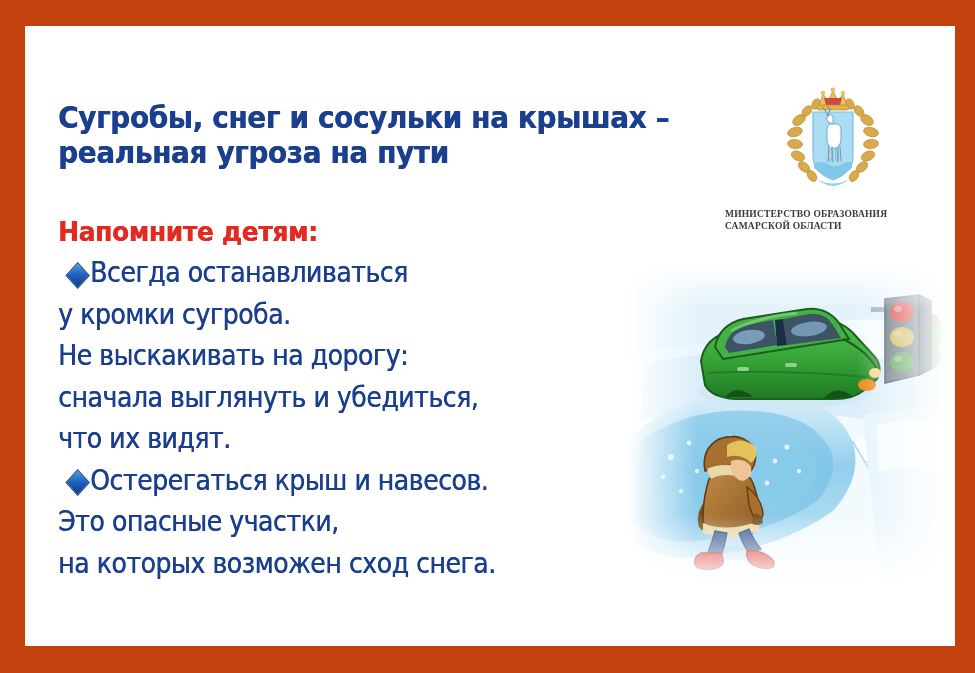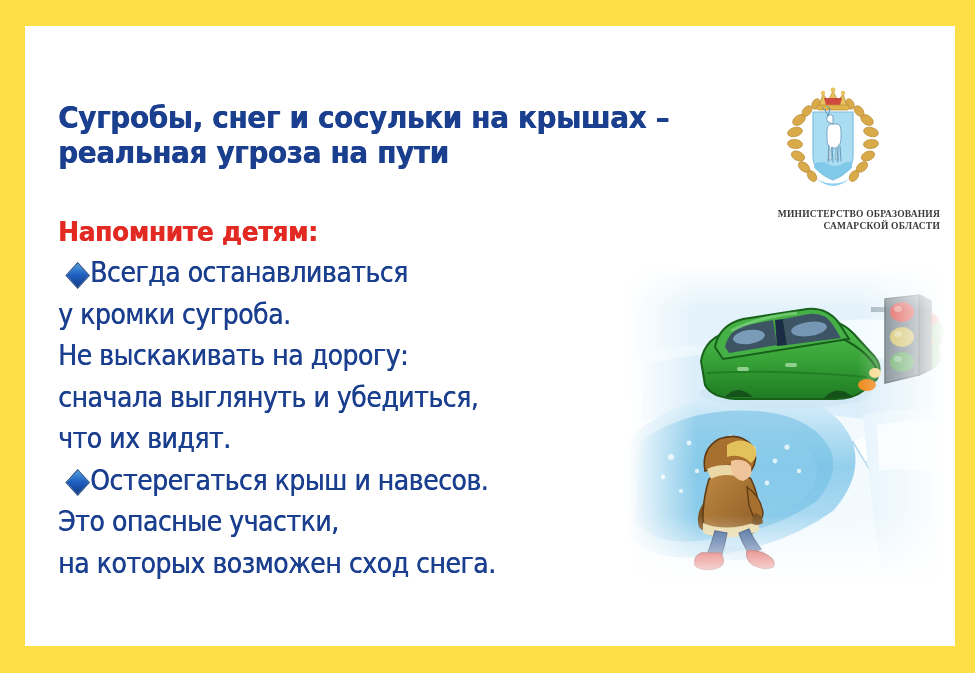--- a/index.html
+++ b/index.html
@@ -10,21 +10,21 @@
   }
   body {
     font-family: "Liberation Sans", sans-serif;
   }
 
   
   .poster {
     position: relative;
     width: 975px;
     height: 673px;
-    background: #fde047;
+    background: #c2410c;
     overflow: hidden;
     box-sizing: border-box;
   }
   .poster-inner {
     position: absolute;
     left: 25px;
     top: 26px;
     width: 930px;
     height: 620px;
     background: #ffffff;
@@ -48,21 +48,21 @@
     text-shadow: 0.5px 0 0 #1b3f8f;
   }
   .headline .hl-line { display: block; white-space: nowrap; }
 
   
   .emblem-block {
     position: absolute;
     left: 700px;
     top: 58px;
     width: 215px;
-    text-align: right;
+    text-align: left;
   }
   .emblem {
     width: 100px;
     height: 118px;
     margin: 0 auto;
     position: relative;
   }
   .emblem svg { display: block; width: 100%; height: 100%; }
   .emblem-caption {
     margin-top: 6px;

